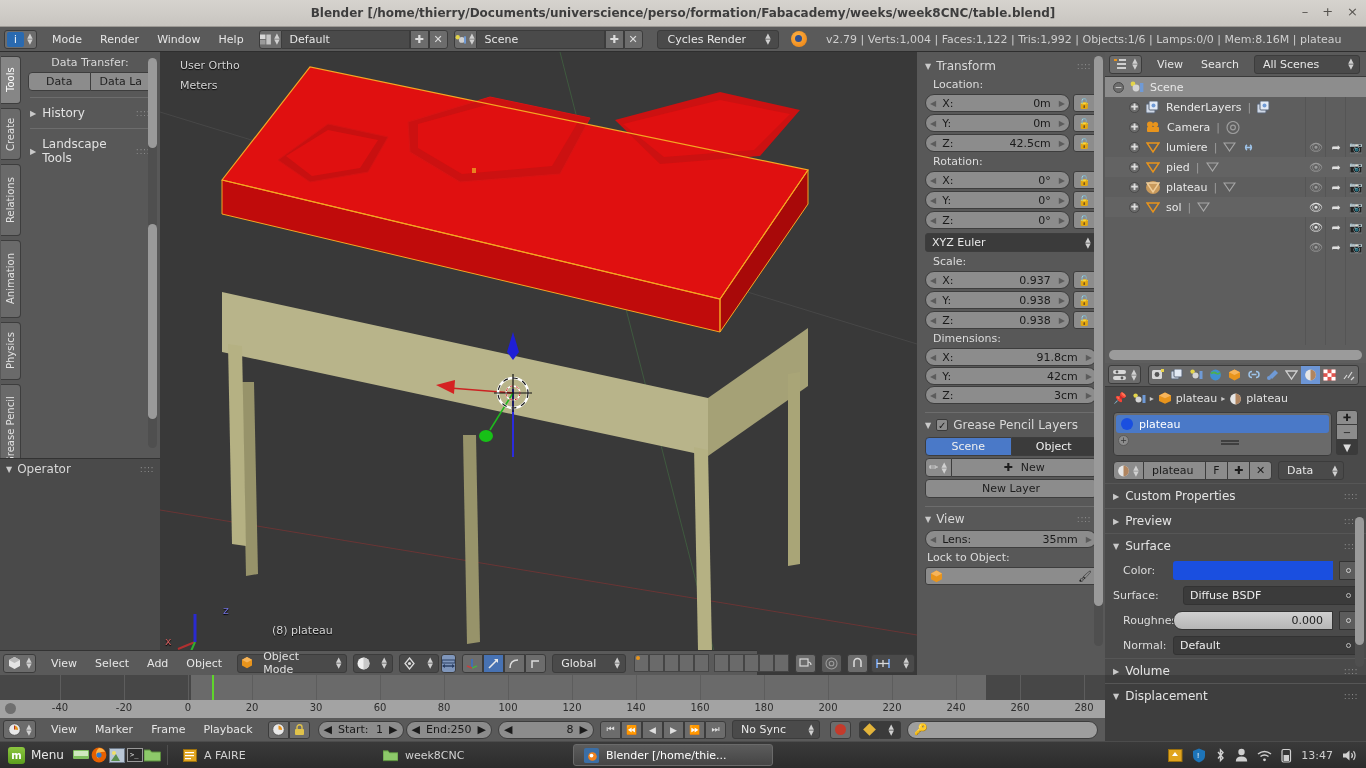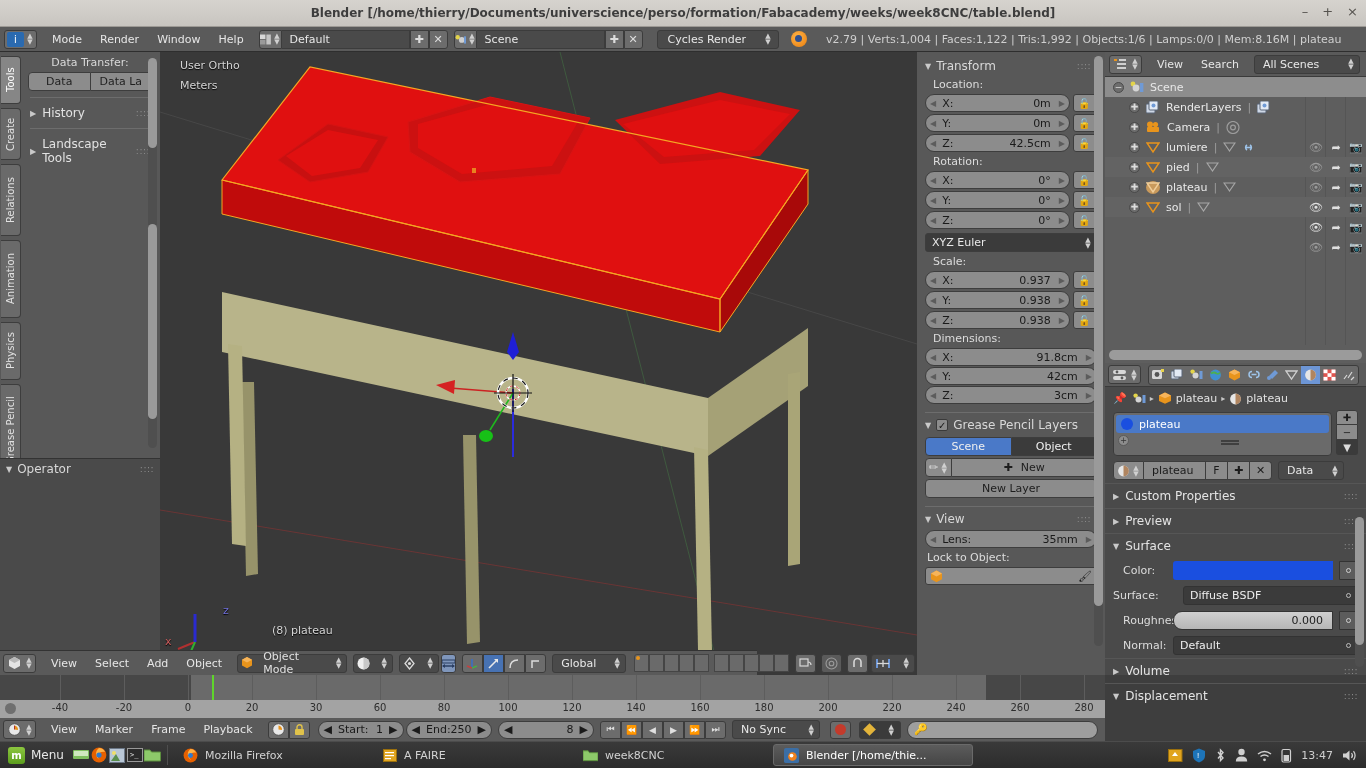--- a/index.html
+++ b/index.html
@@ -1383,30 +1383,20 @@
           <text x="3" y="9" font-size="7" fill="#e8e8e8" font-family="monospace">&gt;_</text>
         </svg>
       </span>
     <span class="tb-ic">
         <svg width="17" height="14" viewBox="0 0 17 14">
           <path d="M0,2 h6 l1.5,2 h9 v9 h-16.5z" fill="#8dc96a" stroke="#5c8f3e"></path>
         </svg>
       </span>
     <span class="tb-div"></span>
 
-    <div class="tb-task">
-      <span>
-          <svg width="15" height="15" viewBox="0 0 16 16">
-            <circle cx="8" cy="8" r="7.4" fill="#e66000"></circle>
-            <path d="M8,1 a7,7 0 0 1 6,4 q-5,-1 -7,3 q-1,3 2,5 a7,7 0 0 1 -1,-12z" fill="#ffb347"></path>
-            <circle cx="8" cy="8" r="2.6" fill="#2e7bd1"></circle>
-          </svg>
-        </span>
-      <span>Mozilla Firefox</span>
-    </div>
     <div class="tb-task">
       <span>
           <svg width="14" height="13" viewBox="0 0 14 13">
             <rect x="0.5" y="0.5" width="13" height="12" fill="#e0a41e" stroke="#9a6f0d"></rect>
             <rect x="2" y="3" width="9" height="1.2" fill="#fff"></rect>
             <rect x="2" y="6" width="9" height="1.2" fill="#fff"></rect>
             <rect x="2" y="9" width="6" height="1.2" fill="#fff"></rect>
           </svg>
         </span>
       <span>A FAIRE</span>

